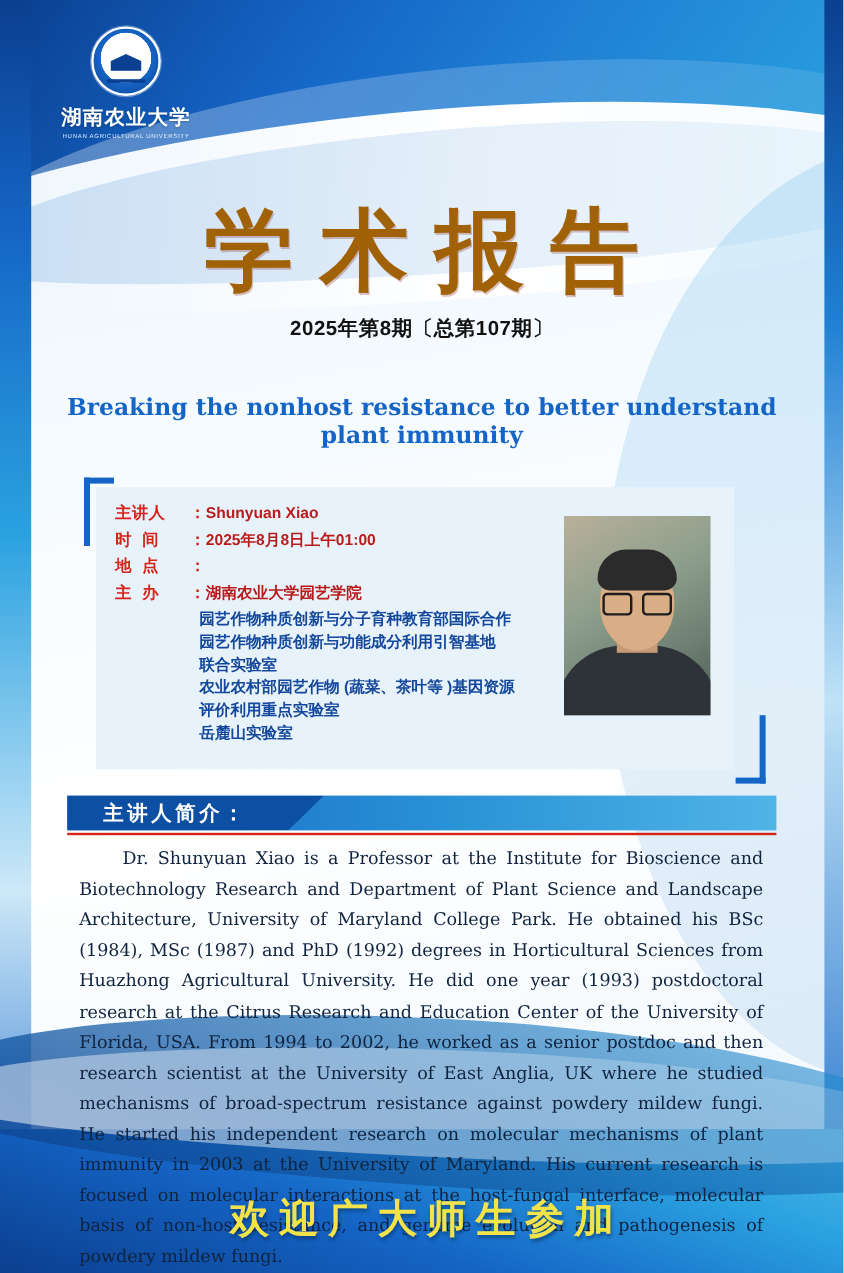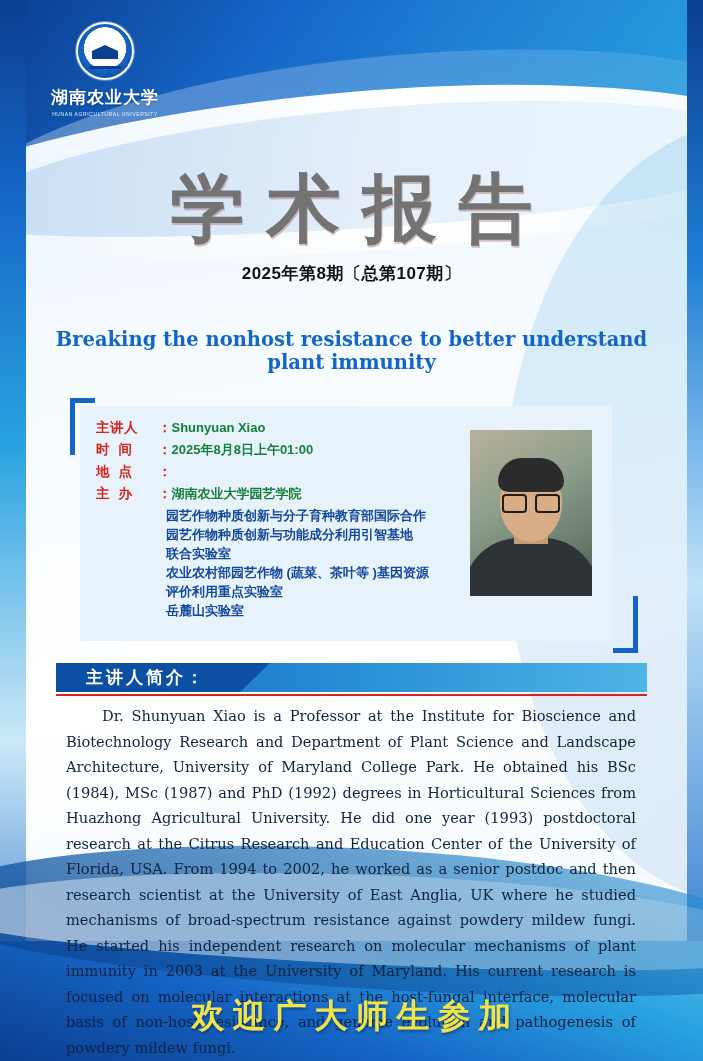--- a/index.html
+++ b/index.html
@@ -151,21 +151,21 @@
   
   .title-main {
     position: absolute;
     top: 160px; left: 0; right: 0;
     text-align: center;
     font-family: "DejaVu Serif", "Liberation Serif", serif;
     font-size: 74px;
     font-weight: 700;
     letter-spacing: 22px;
     text-indent: 22px;
-    color: #737373;
+    color: #a16207;
     text-shadow: 1px 2px 0 rgba(120,10,5,0.25);
   }
   .title-issue {
     position: absolute;
     top: 262px; left: 0; right: 0;
     text-align: center;
     font-size: 17px;
     font-weight: 700;
     color: #111111;
     letter-spacing: 0.5px;
@@ -225,21 +225,21 @@
     flex: 0 0 8px;
     font-size: 13.5px;
     font-weight: 700;
     color: #d4241c;
     line-height: 19px;
   }
   .info-value {
     flex: 1;
     font-size: 13px;
     font-weight: 700;
-    color: #15803d;
+    color: #b91c1c;
     line-height: 19px;
   }
   .info-sub {
     font-size: 13px;
     font-weight: 700;
     color: #14489c;
     line-height: 19px;
     margin-left: 70px;
   }
   .speaker-photo {

